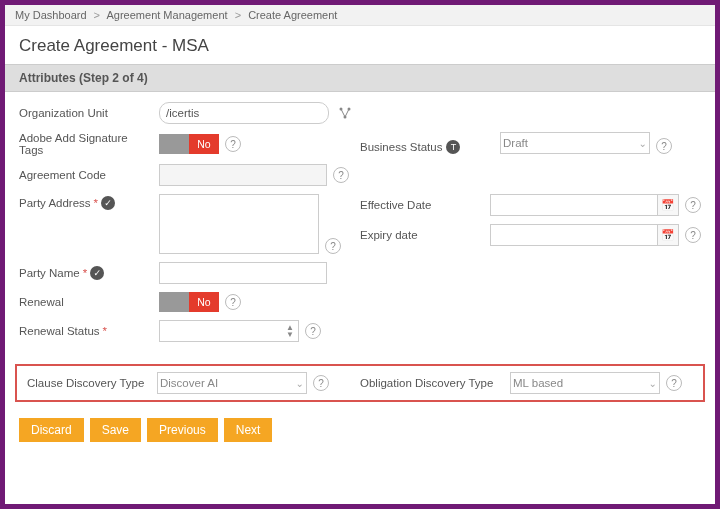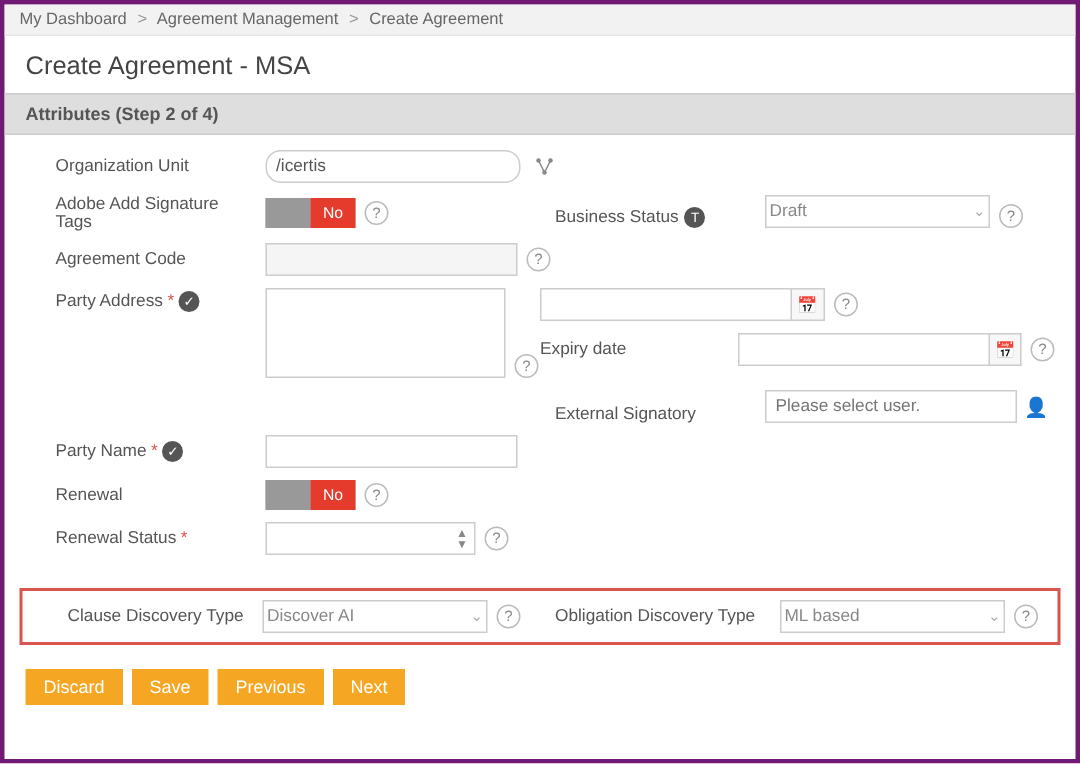--- a/index.html
+++ b/index.html
@@ -4,21 +4,21 @@
 <style>
   * { box-sizing: border-box; }
   body {
     margin: 0;
     font-family: "Segoe UI", Arial, sans-serif;
     font-size: 12px;
     color: #555;
     background: #fff;
   }
   .outer-border {
-    border: 3px solid #701a75;
+    border: 5px solid #701a75;
     width: 720px;
     height: 509px;
     position: relative;
     overflow: hidden;
   }
   .breadcrumb {
     padding: 4px 10px;
     background: #f2f2f2;
     font-size: 11px;
     color: #666;
@@ -45,21 +45,20 @@
   }
   .row {
     display: flex;
     align-items: flex-start;
     margin-bottom: 8px;
   }
   .col-left {
     width: 50%;
     display: flex;
     align-items: center;
-    margin-left: 20px;
   }
   .col-right {
     width: 50%;
     display: flex;
     align-items: flex-end;
   }
   .label {
     width: 140px;
     font-size: 11.5px;
     color: #555;
@@ -313,41 +312,34 @@
         <div class="label" style="padding-top:2px">
           <span>Party Address</span>
           <span class="req">*</span>
           <span class="check-icon">✓</span>
         </div>
         <textarea class="textarea" style=""></textarea>
         <span class="help-icon" style="margin-top:44px">?</span>
       </div>
       <div class="col-right" style="flex-direction:column;align-items:flex-start">
         <div style="display:flex;align-items:center;margin-bottom:8px;width:100%">
+          <div class="label-right">Effective Date</div>
           <input class="input-text input-date" style="">
           <span class="date-btn">📅</span>
           <span class="help-icon">?</span>
         </div>
         <div style="display:flex;align-items:center;width:100%">
           <div class="label-right">Expiry date</div>
           <input class="input-text input-date" style="">
           <span class="date-btn">📅</span>
           <span class="help-icon">?</span>
         </div>
       </div>
     </div>
 
-    <div class="row">
-      <div class="col-left"></div>
-      <div class="col-right">
-        <div class="label-right">External Signatory</div>
-        <input class="input-text" style="flex: 0 0 160px; color: rgb(170, 170, 170);" placeholder="Please select user.">
-        <span class="user-icon">👤</span>
-      </div>
-    </div>
 
     <div class="row">
       <div class="col-left">
         <div class="label">
           <span>Party Name</span>
           <span class="req">*</span>
           <span class="check-icon">✓</span>
         </div>
         <input class="input-text" style="flex: 0 0 160px;">
       </div>

